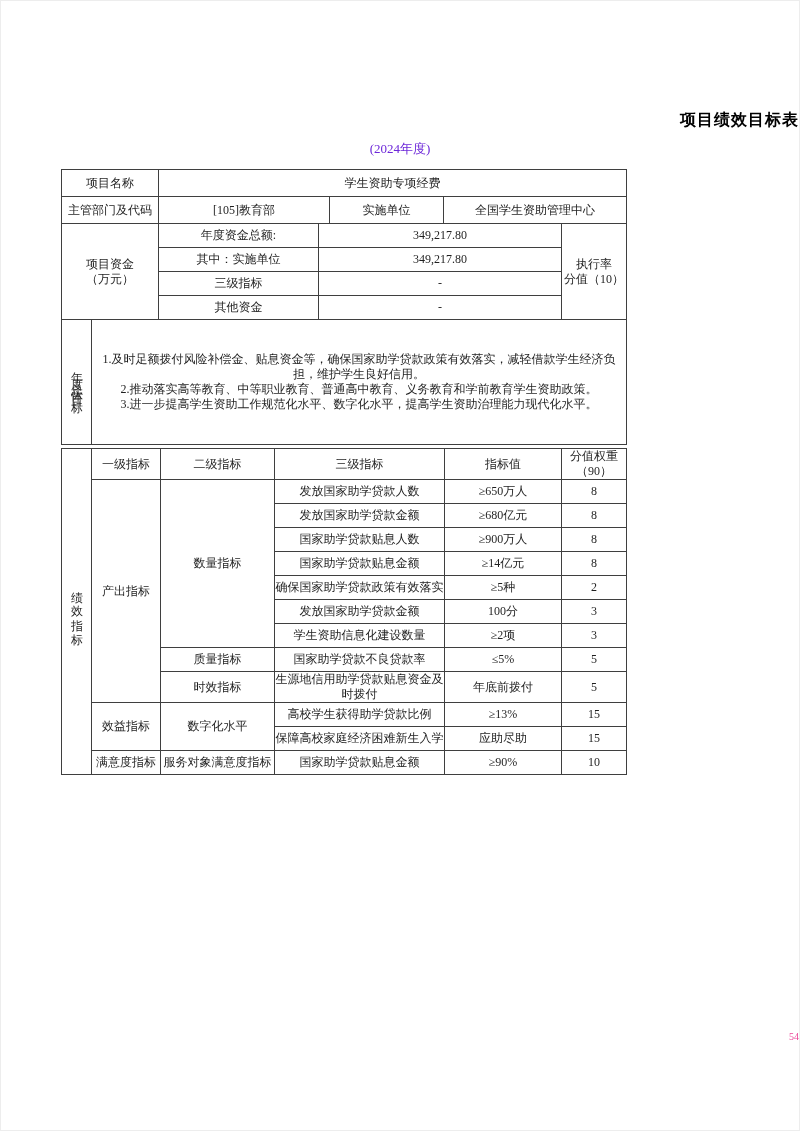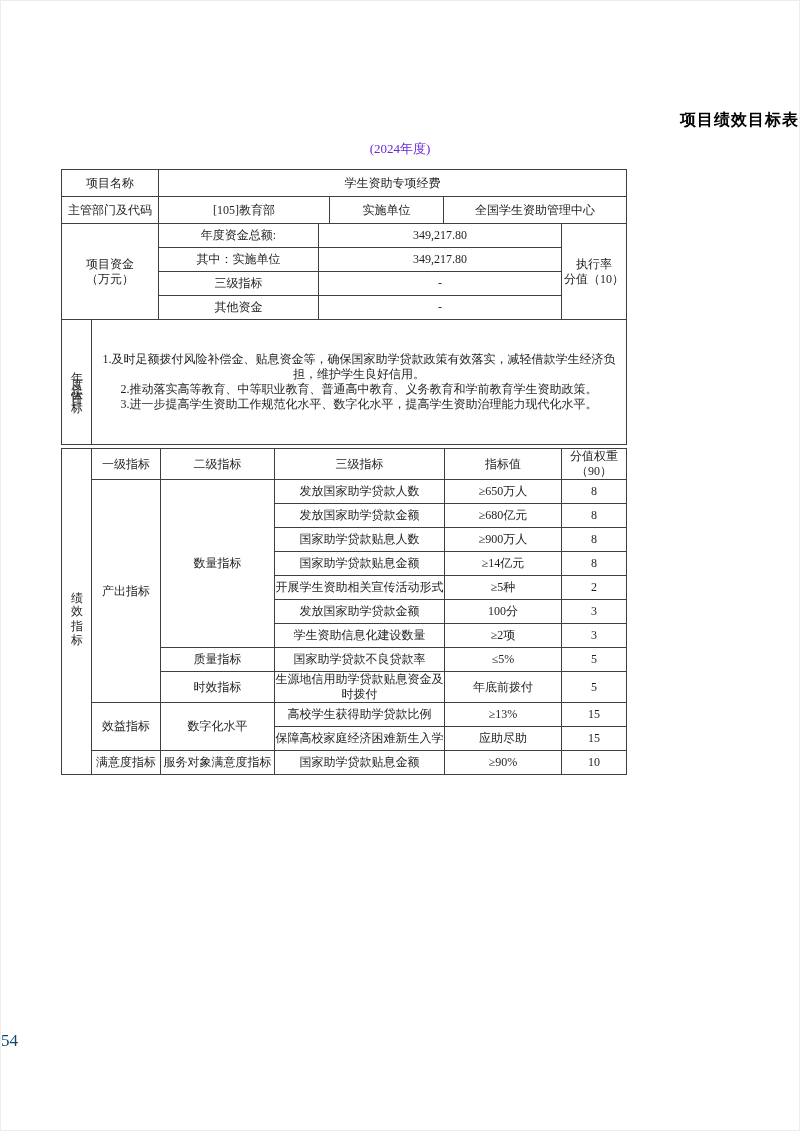--- a/index.html
+++ b/index.html
@@ -64,23 +64,23 @@
   .vlabel{
     display:inline-block;
     writing-mode:vertical-rl;
     text-orientation:upright;
   }
   .v6{letter-spacing:6px;}
   .v4{letter-spacing:14px;}
   .page-footer{
     position:absolute;
     top:1030px;left:0;right:0;
-    text-align:left;
-    font-size:17px;
-    color:#0c4a6e;
+    text-align:right;
+    font-size:10px;
+    color:#ec4899;
   }
 </style>
 </head>
 <body>
 
 <div class="doc-title">项目绩效目标表</div>
 <div class="doc-subtitle">(2024年度)</div>
 
 <div class="content">
 
@@ -198,21 +198,21 @@
       <td class="h23 l3cell">国家助学贷款贴息人数</td>
       <td>≥900万人</td>
       <td>8</td>
     </tr>
     <tr>
       <td class="h23 l3cell">国家助学贷款贴息金额</td>
       <td>≥14亿元</td>
       <td>8</td>
     </tr>
     <tr>
-      <td class="h23 l3cell">开展学生资助相关宣传活动形式</td>
+      <td class="h23 l3cell">确保国家助学贷款政策有效落实</td>
       <td>≥5种</td>
       <td>2</td>
     </tr>
     <tr>
       <td class="h23 l3cell">发放国家助学贷款金额</td>
       <td>100分</td>
       <td>3</td>
     </tr>
     <tr>
       <td class="h23 l3cell">学生资助信息化建设数量</td>

